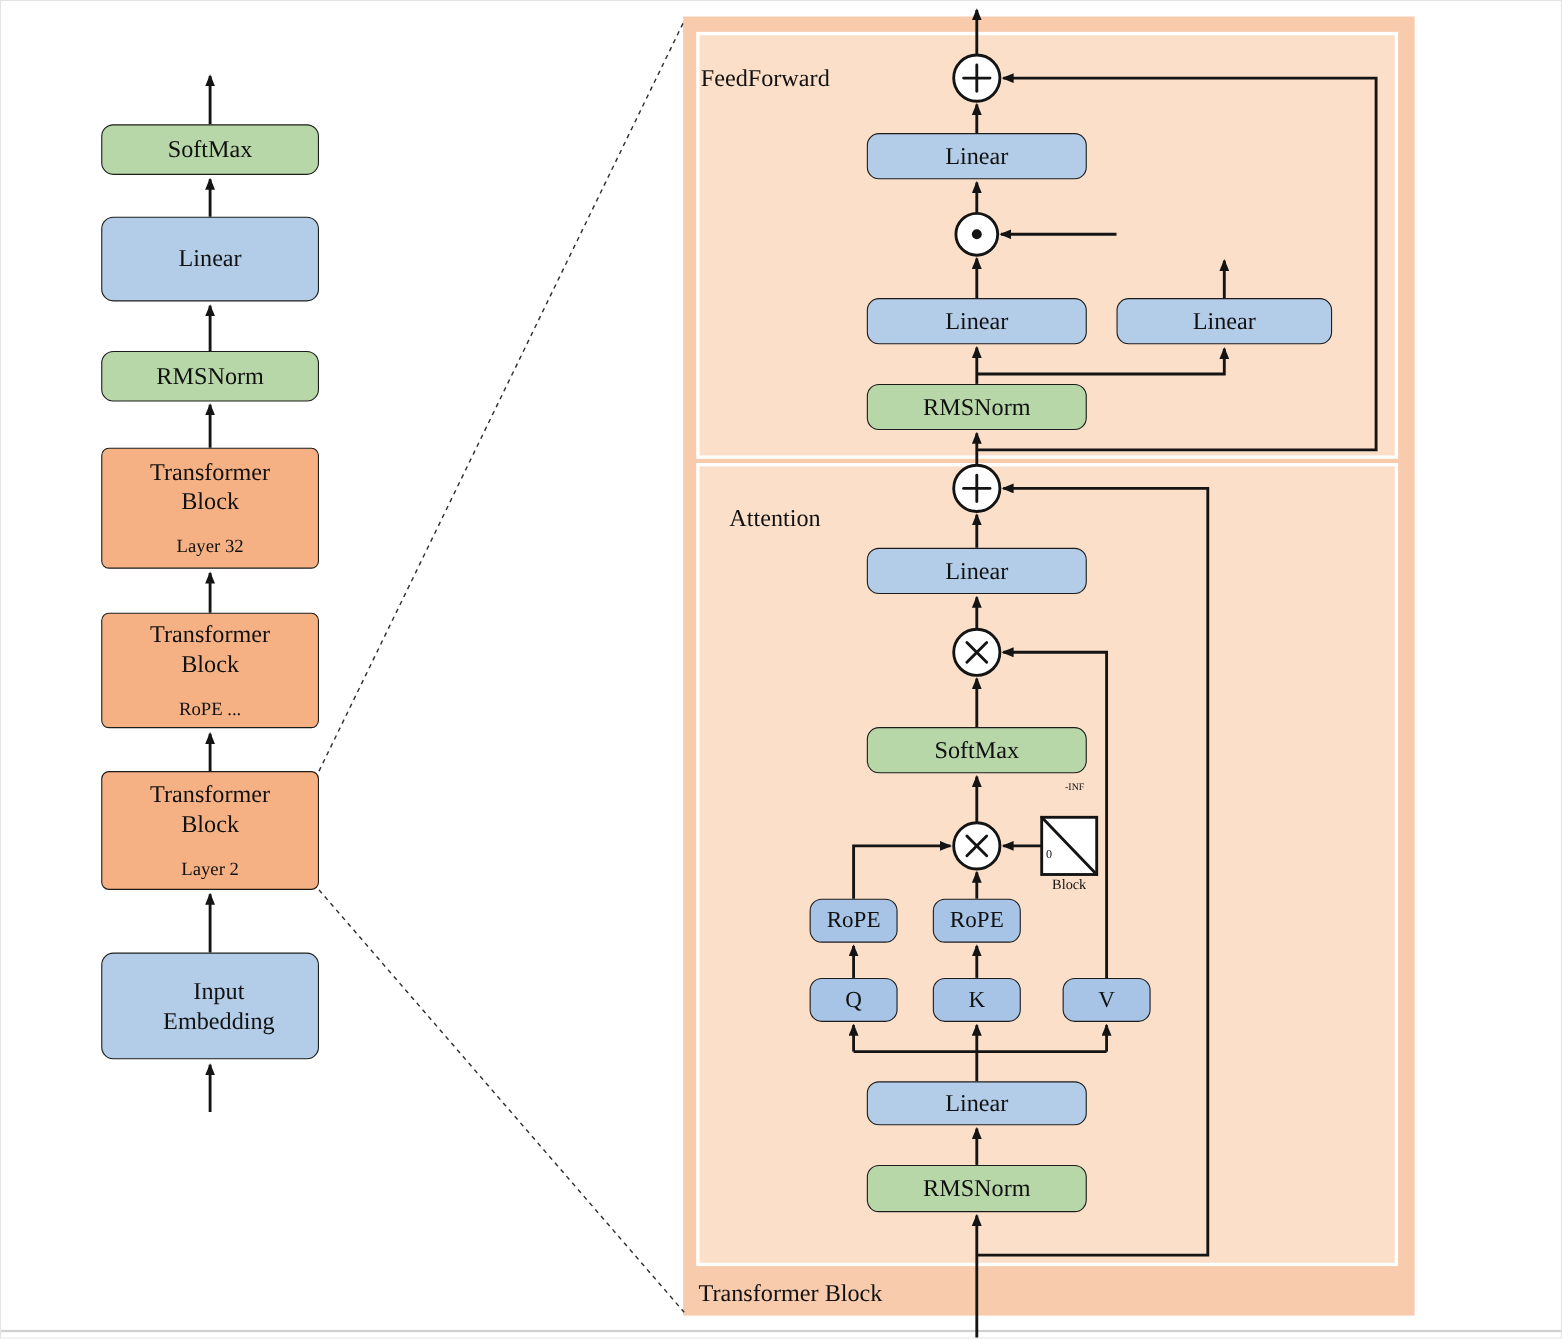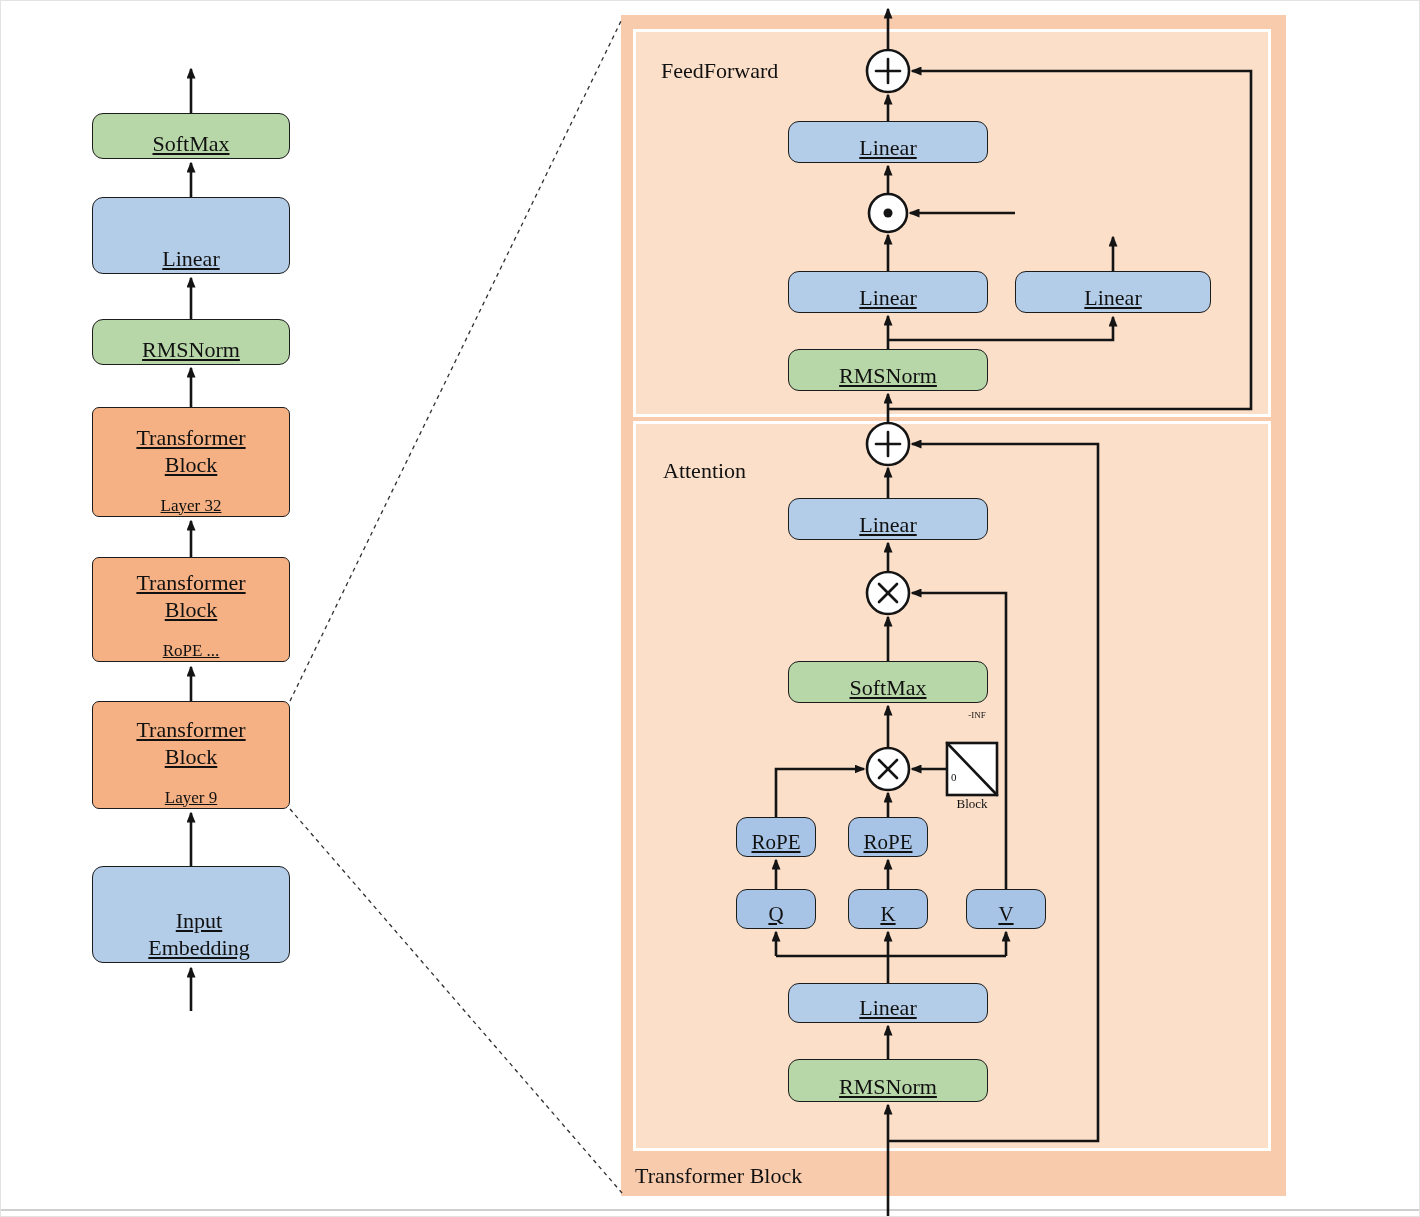--- a/index.html
+++ b/index.html
@@ -11,23 +11,23 @@
   }
   .panel-outer { position:absolute; background:var(--panel-outer,#f8cbad); z-index:0; }
   .panel-inner { position:absolute; background:var(--panel-inner,#fbdfc9); border:3px solid #ffffff; z-index:0; }
   svg.lines { position:absolute; left:0; top:0; z-index:1; pointer-events:none; }
   .ln   { stroke:#141414; stroke-width:2.6; fill:none; }
   .dash { stroke:#2f2f2f; stroke-width:1.3; stroke-dasharray:4 4; fill:none; }
   .node { fill:#ffffff; stroke:#141414; stroke-width:2.6; }
   .sym  { stroke:#141414; stroke-width:2.6; stroke-linecap:round; }
   .box {
     position:absolute; display:flex; flex-direction:column;
-    align-items:center; justify-content:flex-end;
+    align-items:center; justify-content:center;
     border:1.7px solid #1c1c1c; border-radius:11px;
-    text-align:center; z-index:2;text-decoration:underline;
+    text-align:center; z-index:2;
   }
   .box-label { white-space:pre-line; font-size:22px; line-height:1.22; }
   .box-sub   { font-size:17px; line-height:1.2; margin-top:17px; }
   .small .box-label { font-size:21px; }
   .blue   { background:var(--blue,#b3cde9); }
   .blue2  { background:var(--blue-small,#a6c4e6); }
   .green  { background:var(--green,#b7d7a8); }
   .orange { background:var(--orange,#f5b183); border-radius:7px; }
   .plabel { position:absolute; font-size:22px; z-index:2; }
   .mask-inf  { position:absolute; left:958px; top:709px; width:36px; text-align:center; font-size:9px;  z-index:2; }
@@ -146,28 +146,28 @@
     <span class="box-sub">Layer 32</span>
   </div>
   <div class="box orange" style="left:91px; top:556px; width:198px; height:105px;">
     <span class="box-label">Transformer
 Block</span>
     <span class="box-sub">RoPE ...</span>
   </div>
   <div class="box orange" style="left:91px; top:700px; width:198px; height:108px;">
     <span class="box-label">Transformer
 Block</span>
-    <span class="box-sub">Layer 9</span>
+    <span class="box-sub">Layer 2</span>
   </div>
   <div class="box blue" style="left:91px; top:865px; width:198px; height:97px;padding-left:16px;">
     <span class="box-label">Input
 Embedding</span>
   </div>
 
-  <div class="plabel" style="left:660px; top:57px;">FeedForward</div>
+  <div class="plabel" style="left:636px; top:57px;">FeedForward</div>
   <div class="plabel" style="left:662px; top:457px;">Attention</div>
   <div class="plabel" style="left:634px; top:1162px;">Transformer Block</div>
 
   <div class="box blue" style="left:787px; top:120px; width:200px; height:42px;">
     <span class="box-label">Linear</span>
   </div>
   <div class="box blue" style="left:787px; top:270px; width:200px; height:42px;">
     <span class="box-label">Linear</span>
   </div>
   <div class="box blue" style="left:1014px; top:270px; width:196px; height:42px;">

